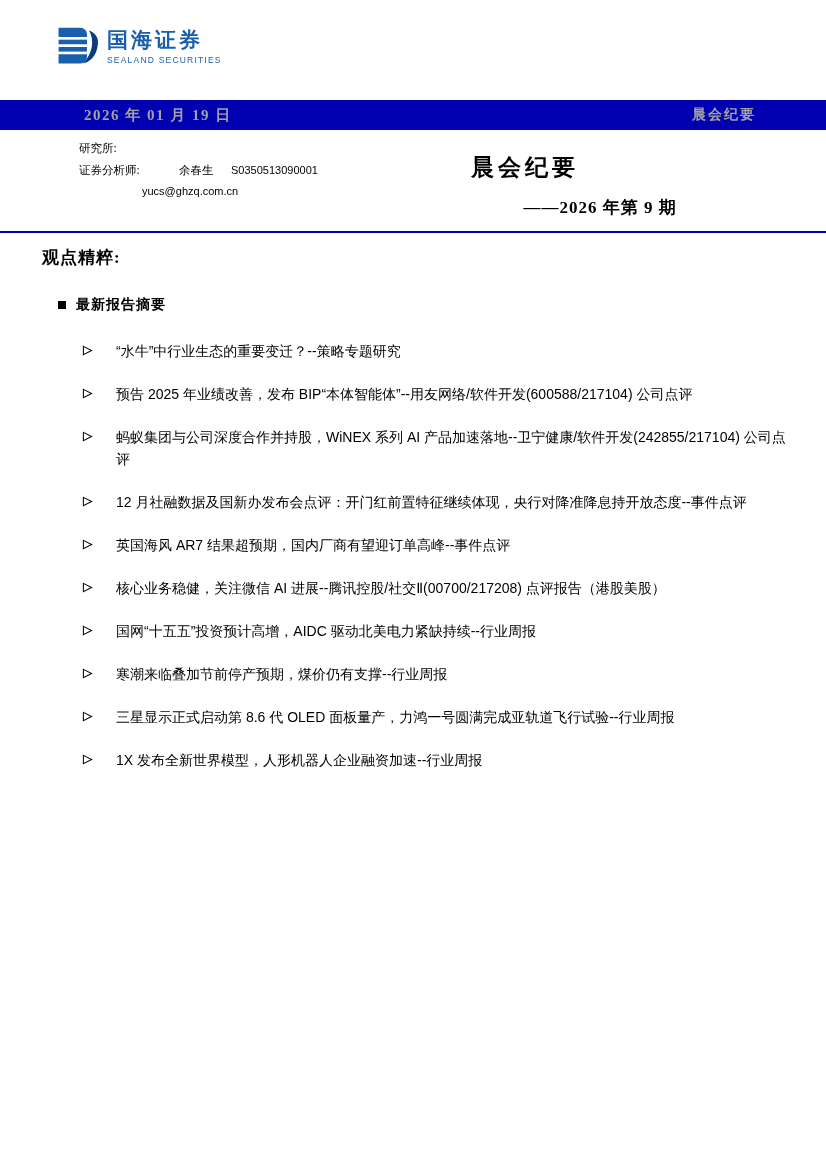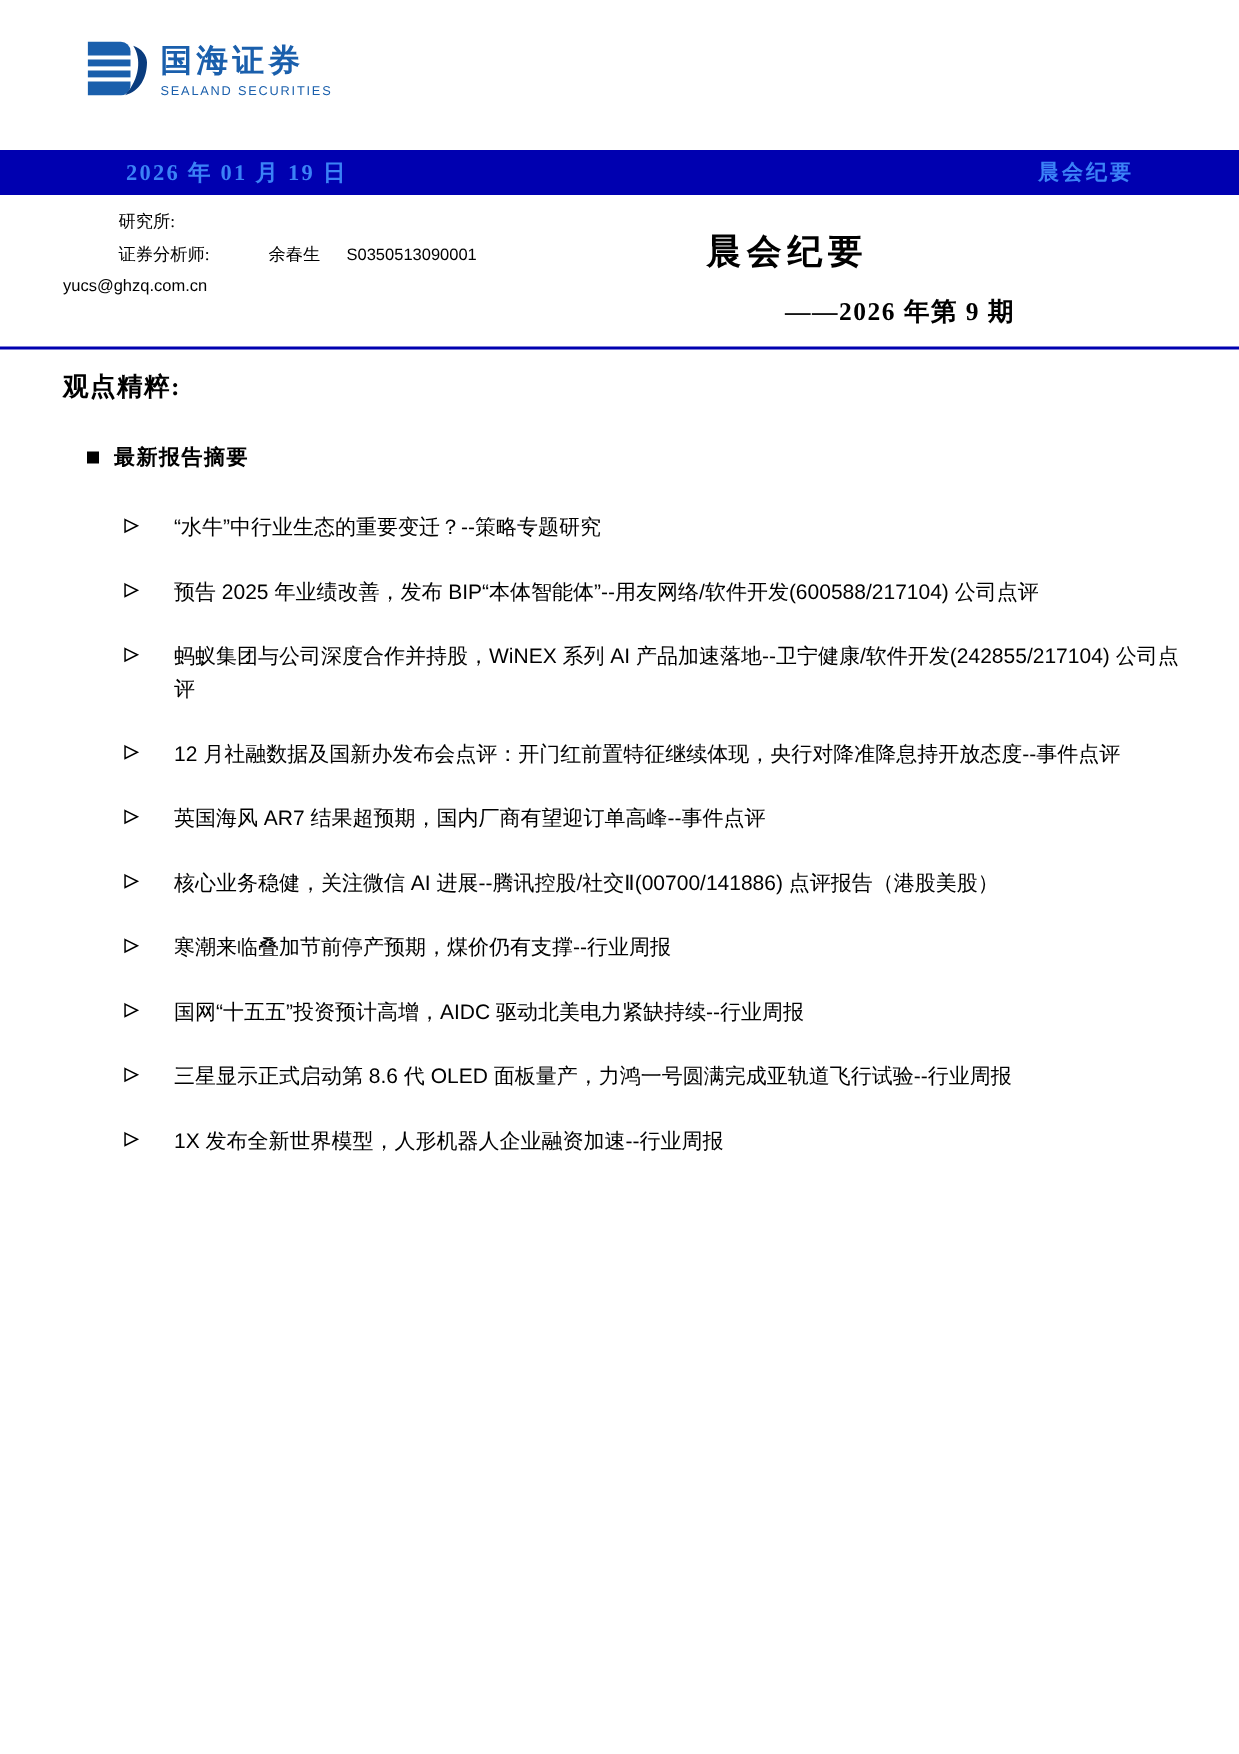--- a/index.html
+++ b/index.html
@@ -25,32 +25,32 @@
   }
   .brand-en{
     font-family:"Liberation Sans", sans-serif;
     font-size:8.5px;color:var(--logo-blue,#1A5FAC);
     letter-spacing:1.2px;margin-top:3px;
   }
   
   .top-bar{
     position:absolute;top:100px;left:0;width:826px;height:30px;
     background:var(--bar-blue,#0000B0);
-    color:#3b82f6;display:flex;align-items:center;justify-content:space-between;
+    color:#a3a3a3;display:flex;align-items:center;justify-content:space-between;
     box-sizing:border-box;padding:0 70px 0 84px;font-weight:700;
   }
   .bar-date{font-size:15px;letter-spacing:1.5px;}
   .bar-right{font-size:14px;letter-spacing:2px;}
   
   .meta{position:absolute;top:142px;left:42px;font-size:11.5px;line-height:1.1;}
   .meta-row{margin-bottom:9px;}
   .meta-label{display:inline-block;width:100px;margin-left:37px;}
   .analyst-name{display:inline-block;width:52px;}
   .analyst-cert,.meta-email{font-family:"Liberation Sans", sans-serif;font-size:11px;}
-  .email-row{}
+  .email-row{margin-left:100px;}
   
   .title-block{position:absolute;top:152px;left:430px;width:340px;font-weight:700;}
   .doc-title{width:190px;text-align:center;font-size:23px;letter-spacing:4px;}
   .doc-issue{width:100%;text-align:center;font-size:17px;margin-top:13px;letter-spacing:1px;}
   
   .rule{position:absolute;top:231px;left:0;width:826px;height:2px;background:var(--bar-blue,#0000B0);}
   
   .content{position:absolute;top:246px;left:42px;width:748px;}
   .section-heading{font-size:17px;font-weight:700;margin:0;letter-spacing:1px;}
   .subsection{
@@ -149,33 +149,33 @@
       <li>
         <svg class="arrow-icon" width="11" height="11" viewBox="0 0 12 12">
             <path d="M1.5,1.5 L10.5,6 L1.5,10.5 Z" fill="none" stroke="#000" stroke-width="1.1"></path>
           </svg>
         <span class="item-text">英国海风 AR7 结果超预期，国内厂商有望迎订单高峰--事件点评</span>
       </li>
       <li>
         <svg class="arrow-icon" width="11" height="11" viewBox="0 0 12 12">
             <path d="M1.5,1.5 L10.5,6 L1.5,10.5 Z" fill="none" stroke="#000" stroke-width="1.1"></path>
           </svg>
-        <span class="item-text">核心业务稳健，关注微信 AI 进展--腾讯控股/社交Ⅱ(00700/141886) 点评报告（港股美股）</span>
+        <span class="item-text">核心业务稳健，关注微信 AI 进展--腾讯控股/社交Ⅱ(00700/217208) 点评报告（港股美股）</span>
+      </li>
+      <li>
+        <svg class="arrow-icon" width="11" height="11" viewBox="0 0 12 12">
+            <path d="M1.5,1.5 L10.5,6 L1.5,10.5 Z" fill="none" stroke="#000" stroke-width="1.1"></path>
+          </svg>
+        <span class="item-text">国网“十五五”投资预计高增，AIDC 驱动北美电力紧缺持续--行业周报</span>
       </li>
       <li>
         <svg class="arrow-icon" width="11" height="11" viewBox="0 0 12 12">
             <path d="M1.5,1.5 L10.5,6 L1.5,10.5 Z" fill="none" stroke="#000" stroke-width="1.1"></path>
           </svg>
         <span class="item-text">寒潮来临叠加节前停产预期，煤价仍有支撑--行业周报</span>
-      </li>
-      <li>
-        <svg class="arrow-icon" width="11" height="11" viewBox="0 0 12 12">
-            <path d="M1.5,1.5 L10.5,6 L1.5,10.5 Z" fill="none" stroke="#000" stroke-width="1.1"></path>
-          </svg>
-        <span class="item-text">国网“十五五”投资预计高增，AIDC 驱动北美电力紧缺持续--行业周报</span>
       </li>
       <li>
         <svg class="arrow-icon" width="11" height="11" viewBox="0 0 12 12">
             <path d="M1.5,1.5 L10.5,6 L1.5,10.5 Z" fill="none" stroke="#000" stroke-width="1.1"></path>
           </svg>
         <span class="item-text">三星显示正式启动第 8.6 代 OLED 面板量产，力鸿一号圆满完成亚轨道飞行试验--行业周报</span>
       </li>
       <li>
         <svg class="arrow-icon" width="11" height="11" viewBox="0 0 12 12">
             <path d="M1.5,1.5 L10.5,6 L1.5,10.5 Z" fill="none" stroke="#000" stroke-width="1.1"></path>

